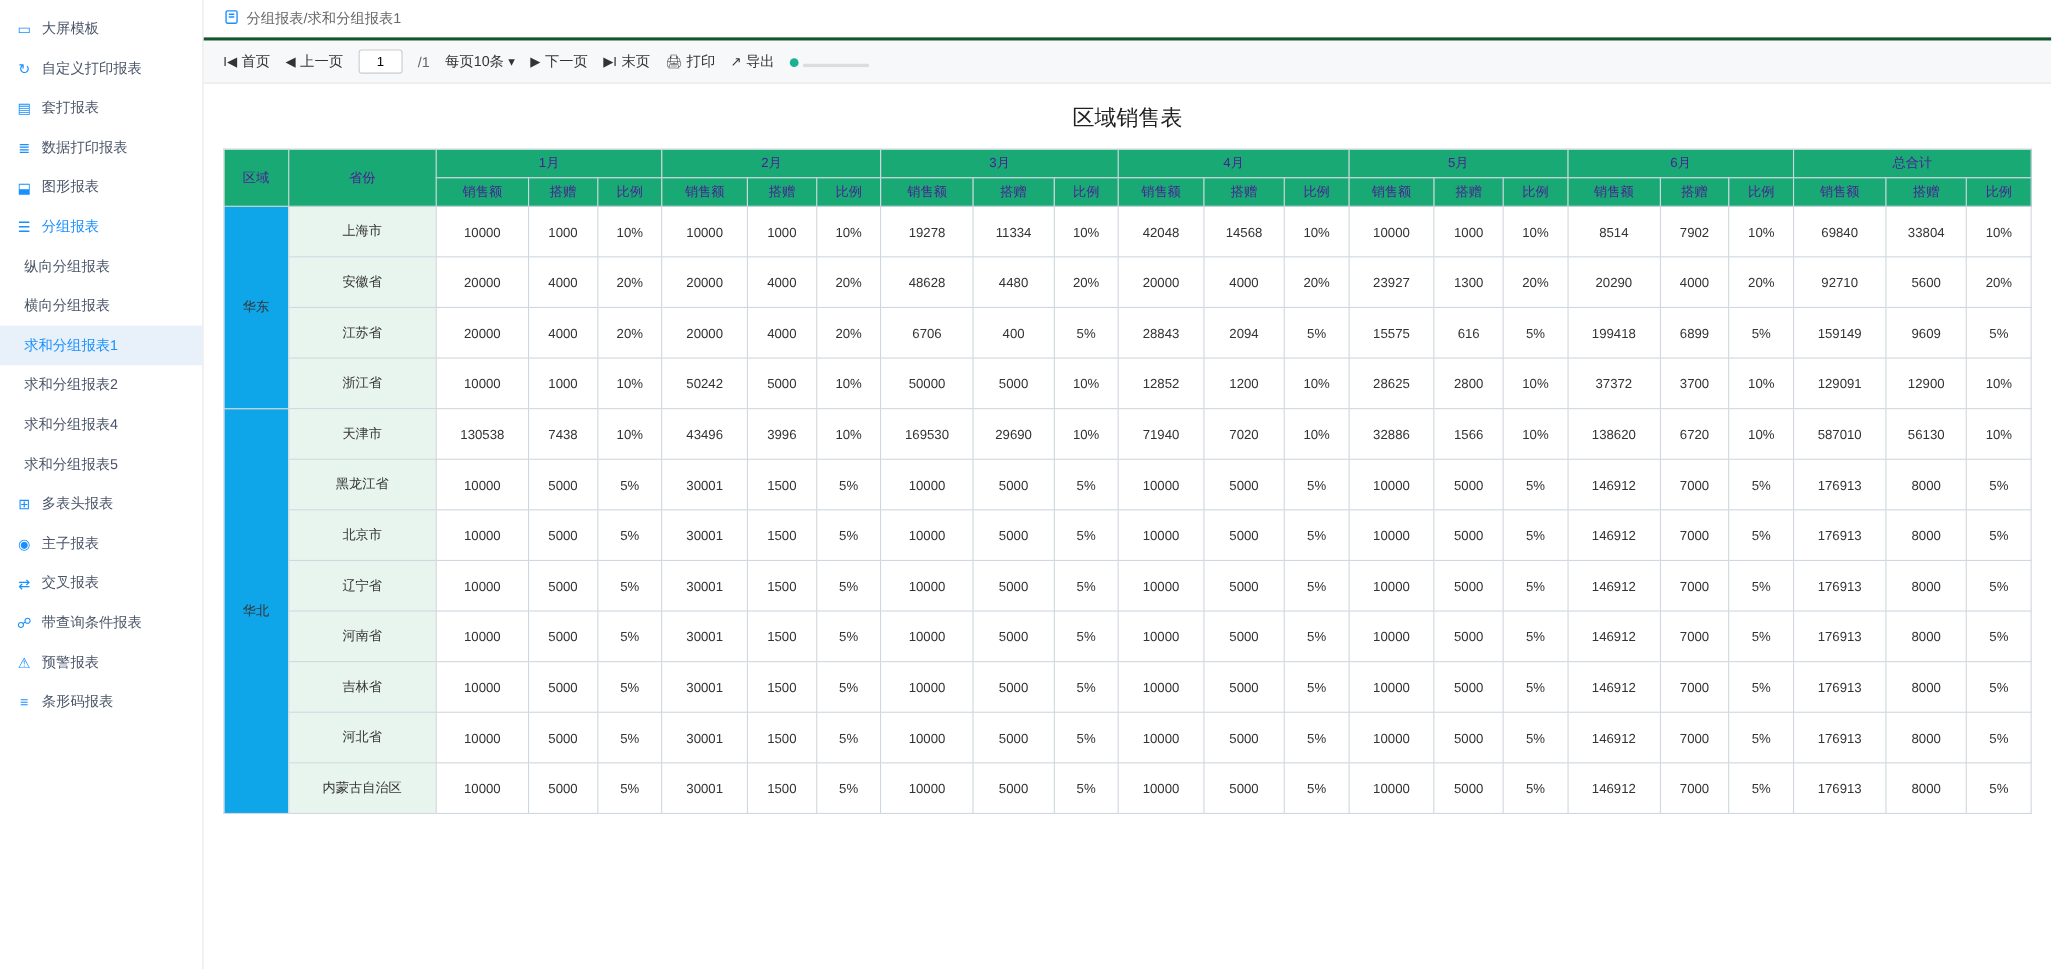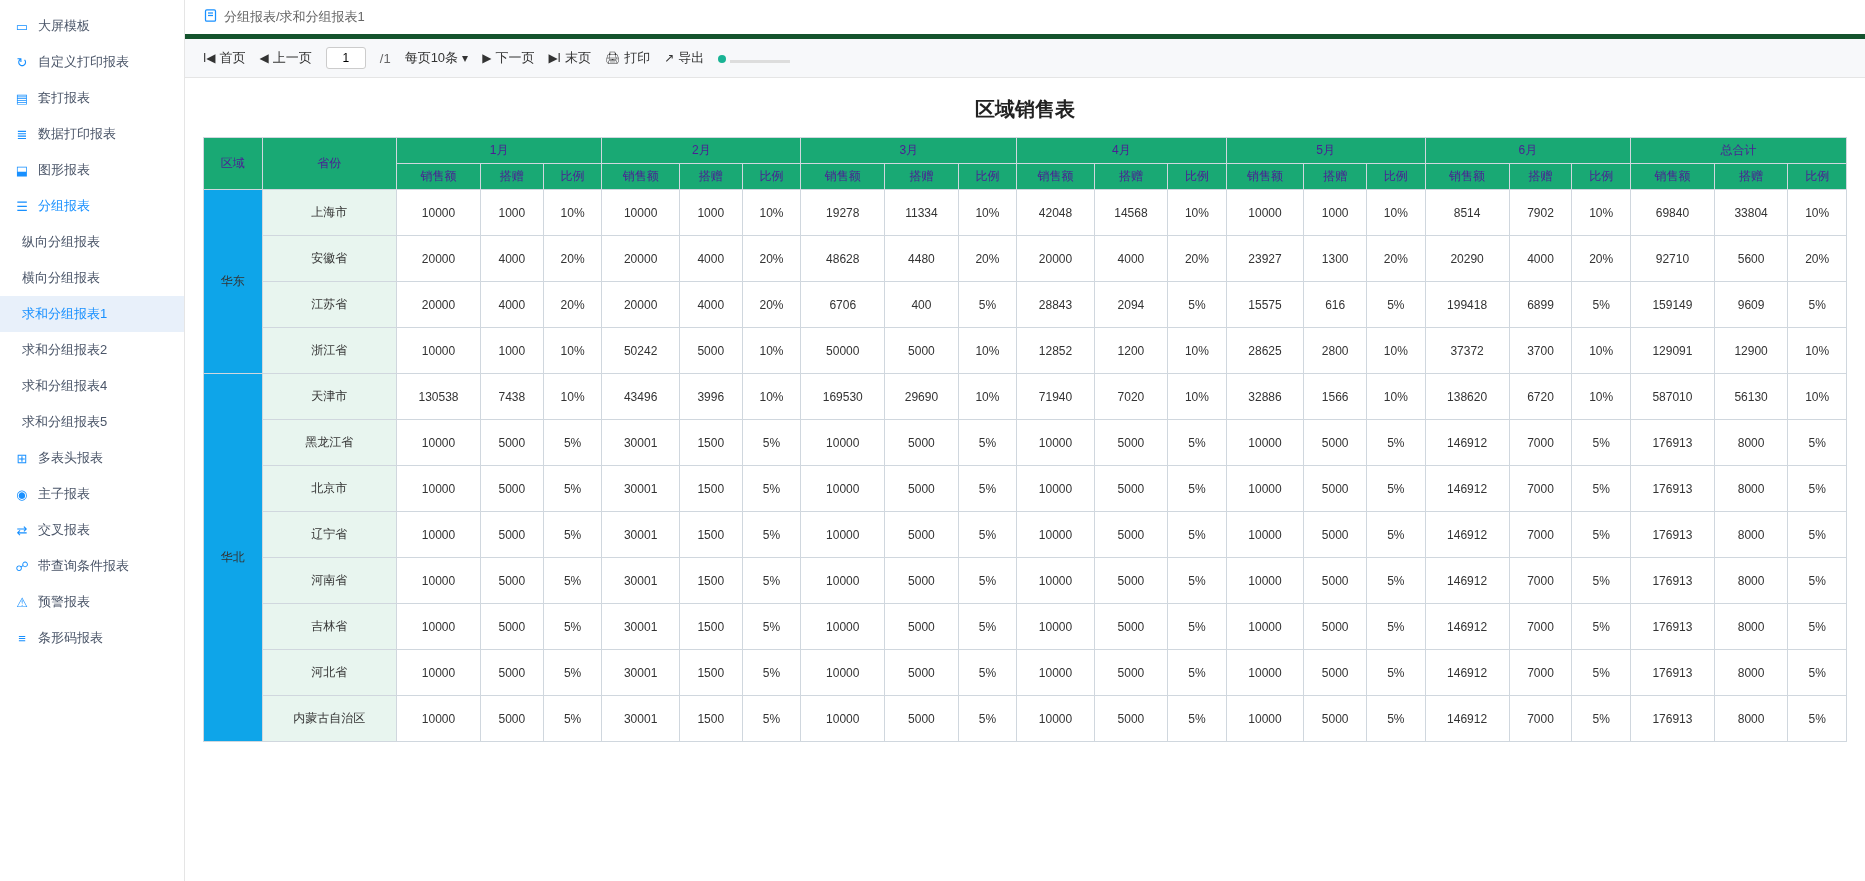--- a/index.html
+++ b/index.html
@@ -5,32 +5,32 @@
 * { margin: 0; padding: 0; box-sizing: border-box; }
 body { font-family: "Microsoft YaHei", -apple-system, sans-serif; font-size: 13px; color: #333; background: #fff; }
 .layout { display: flex; height: 100vh; }
 .sidebar { width: 185px; border-right: 1px solid #e5e5e5; overflow-y: auto; padding-top: 8px; }
 .nav-item { display: flex; align-items: center; padding: 9px 14px; cursor: pointer; color: #4a5568; }
 .nav-item.active { color: #1890ff; font-weight: 500; }
 .nav-item .icon { width: 16px; height: 16px; margin-right: 8px; display: inline-flex; align-items: center; justify-content: center; }
 .nav-sub-item { padding: 9px 14px 9px 22px; cursor: pointer; color: #4a5568; }
 .nav-sub-item.selected { background: #e8f0fa; color: #1890ff; }
 .main { flex: 1; display: flex; flex-direction: column; overflow: hidden; }
-.breadcrumb { padding: 8px 18px; border-bottom: 5px solid #14532d; display: flex; color: #666; font-size: 13px; }
+.breadcrumb { padding: 8px 18px; border-bottom: 3px solid #14532d; display: flex; color: #666; font-size: 13px; }
 .breadcrumb .icon { color: #1890ff; margin-right: 6px; }
 .toolbar { display: flex; align-items: center; padding: 8px 18px; background: #f7f8fa; border-bottom: 1px solid #e5e5e5; gap: 14px; }
 .tb-btn { display: inline-flex; align-items: center; gap: 4px; cursor: pointer; color: #333; font-size: 13px; }
 .tb-btn .glyph { font-size: 12px; }
 .page-input { width: 40px; height: 22px; border: 1px solid #ccc; border-radius: 3px; text-align: center; font-size: 12px; }
 .page-sep { color: #666; }
 .dropdown { display: inline-flex; align-items: center; gap: 4px; cursor: pointer; }
 .slider-dot { width: 8px; height: 8px; border-radius: 50%; background: #19b394; display: inline-block; }
 .slider-track { width: 60px; height: 3px; background: #ddd; display: inline-block; margin-left: 4px; }
 .report-area { flex: 1; overflow: auto; padding: 18px; }
-.report-title { text-align: center; font-size: 20px; font-weight: 700; margin-bottom: 14px; color: #222; }
+.report-title { text-align: center; font-size: 20px; font-weight: 400; margin-bottom: 14px; color: #222; }
 .report-table { border-collapse: collapse; width: 100%; font-size: 12px; }
 .report-table th, .report-table td { border: 1px solid #d0d7de; text-align: center; padding: 0 6px; }
 .report-table thead th { background: #19a974; color: #4c1d95; height: 26px; font-weight: 500; }
 .report-table tbody td { height: 46px; background: #fff; }
 .report-table tbody td.region-cell { background: #0ea5e9; }
 .report-table tbody td.prov-cell { background: #e8f5ef; }
 .icon-svg { width: 15px; height: 15px; fill: currentColor; }
 .icon-blue { color: #1890ff; }
 </style>
 </head>

